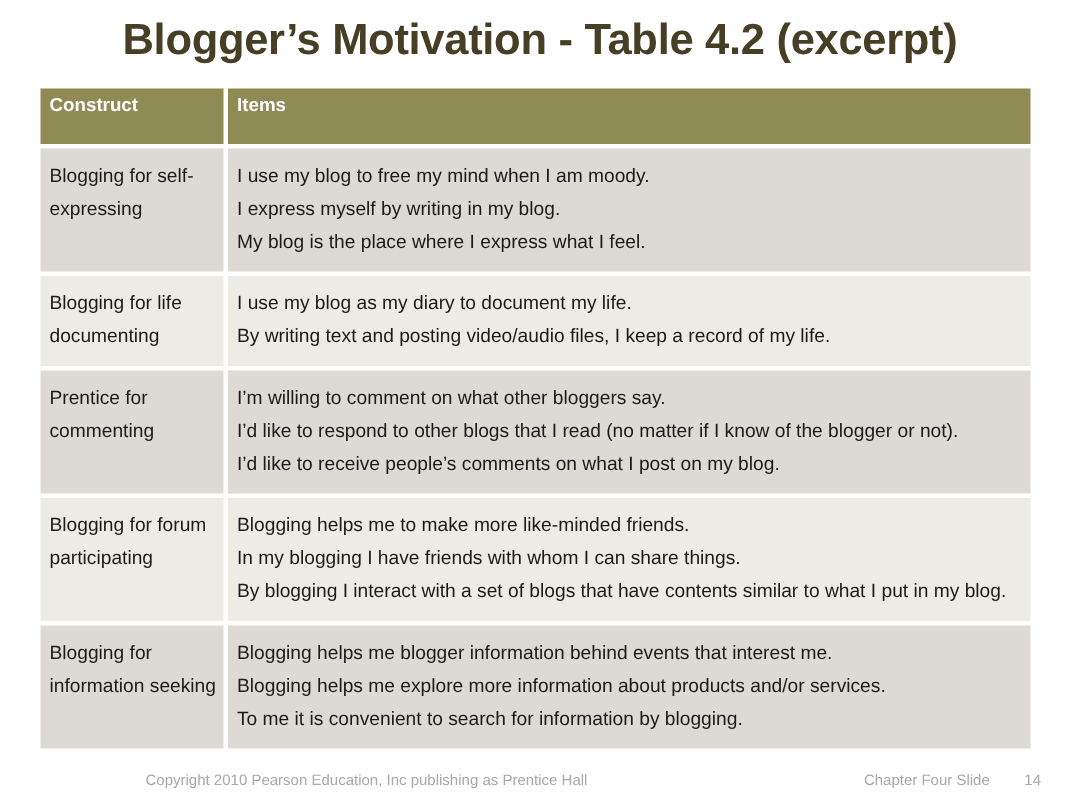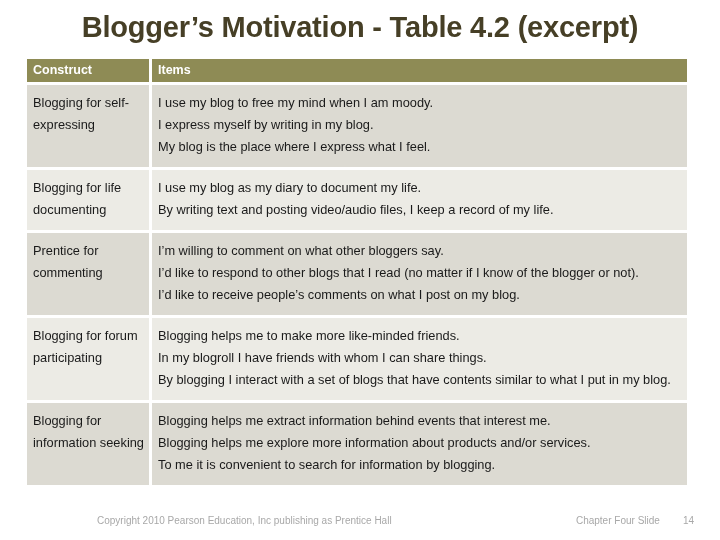--- a/index.html
+++ b/index.html
@@ -48,21 +48,21 @@
   }
   table.motivation-table col.c-construct { width: 122px; }
   table.motivation-table col.c-items { width: 535px; }
 
   thead th {
     background: #8e8b55;
     color: #ffffff;
     font-size: 12.5px;
     font-weight: bold;
     text-align: left;
-    padding: 4px 6px 5px 6px;
+    padding: 4px 6px 19px 6px;
     vertical-align: middle;
     font-family: "Liberation Sans", sans-serif;
     line-height: 1.15;
   }
   tbody td {
     font-size: 12.8px;
     color: #1a1a1a;
     vertical-align: top;
     padding: 7px 6px 9px 6px;
     line-height: 1.72;
@@ -146,28 +146,28 @@
             <td class="items-cell">
               <span class="line">I’m willing to comment on what other bloggers say.</span>
               <span class="line">I’d like to respond to other blogs that I read (no matter if I know of the blogger or not).</span>
               <span class="line">I’d like to receive people’s comments on what I post on my blog.</span>
             </td>
           </tr>
           <tr class="row-light">
             <td class="construct-cell">Blogging for forum participating</td>
             <td class="items-cell">
               <span class="line">Blogging helps me to make more like-minded friends.</span>
-              <span class="line">In my blogroll I have friends with whom I can share things.</span>
+              <span class="line">In my blogging I have friends with whom I can share things.</span>
               <span class="line">By blogging I interact with a set of blogs that have contents similar to what I put in my blog.</span>
             </td>
           </tr>
           <tr class="row-dark">
             <td class="construct-cell">Blogging for information seeking</td>
             <td class="items-cell">
-              <span class="line">Blogging helps me extract information behind events that interest me.</span>
+              <span class="line">Blogging helps me blogger information behind events that interest me.</span>
               <span class="line">Blogging helps me explore more information about products and/or services.</span>
               <span class="line">To me it is convenient to search for information by blogging.</span>
             </td>
           </tr>
         </tbody>
     </table>
   </div>
 
   <div class="footer">
     <div class="footer-copyright">Copyright 2010 Pearson Education, Inc  publishing as Prentice Hall</div>

